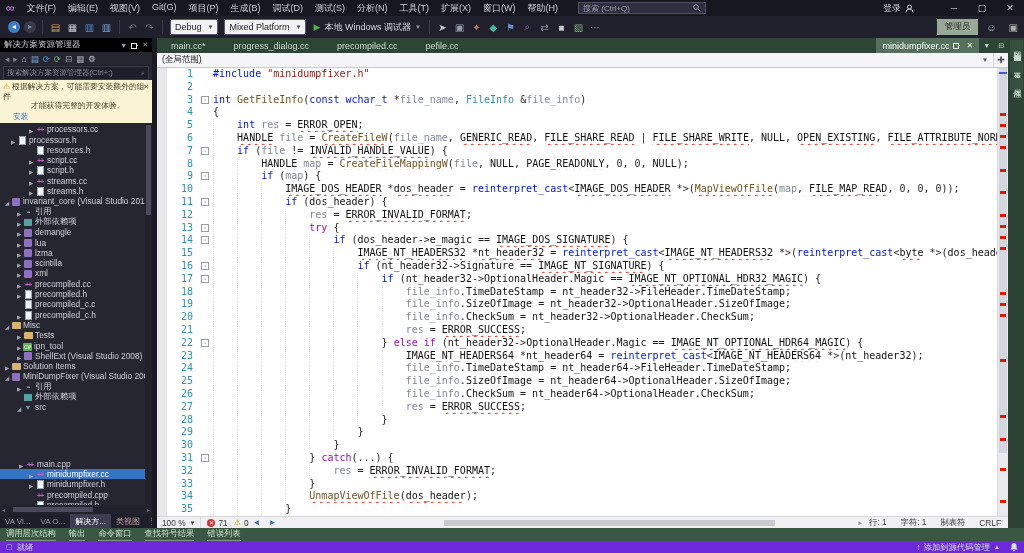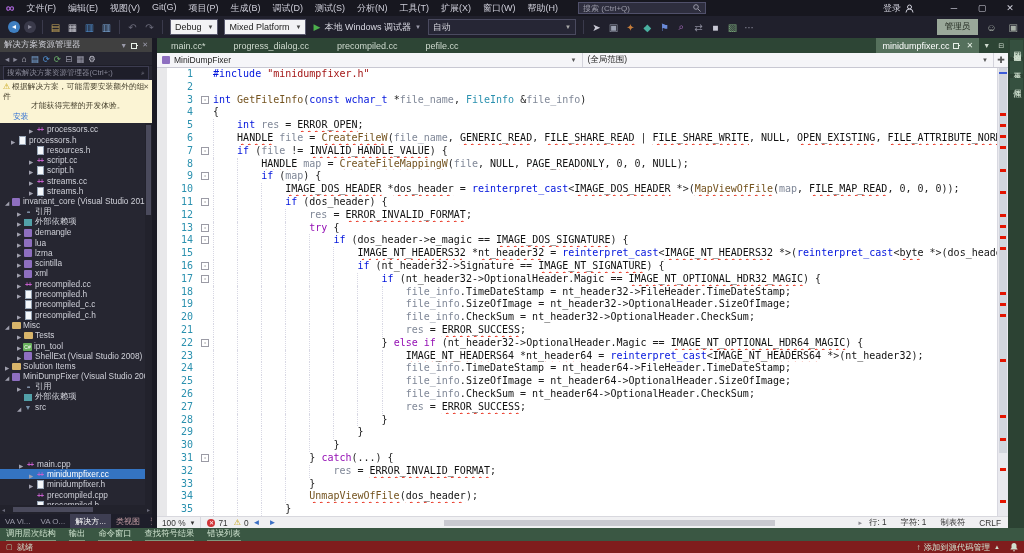--- a/index.html
+++ b/index.html
@@ -31,21 +31,21 @@
   .runbtn { display:flex; align-items:center; margin:0 4px; color:#d8d8e2; }
   .runbtn .play { color:#4cae4c; margin-right:4px; font-size:9px; }
   .admin-badge { margin-left:auto; margin-right:2px; background:#9aa89a; color:#20281f; font-size:8.5px; padding:2px 8px; }
   .fb-ico { color:#a8b0a8; font-size:10px; margin:0 6px; }
 
   
   .main { height:490px; display:flex; flex:none; }
 
   
   .solexp { width:152px; background:#262631; display:flex; flex-direction:column; flex:none; color:#cfd0d8; }
-  .se-title { height:14px; display:flex; align-items:center; font-size:8.5px; padding:0 4px; background:#404040; }
+  .se-title { height:14px; display:flex; align-items:center; font-size:8.5px; padding:0 4px; background:#000000; }
   .se-title .ttl { flex:1; overflow:hidden; white-space:nowrap; }
   .se-title .tico { font-size:7px; color:#9a9aaa; margin-left:4px; }
   .se-tools { height:14px; display:flex; align-items:center; padding:0 3px; border-bottom:1px solid #1d1d27; }
   .se-tool { font-size:8.5px; margin:0 2px; }
   .se-search { height:14px; margin:0 3px; background:#1e1e29; border:1px solid #3c3c50; display:flex; align-items:center; justify-content:space-between; font-size:7.5px; color:#8a8a99; padding:0 3px; }
   .se-notif { background:#fbf4d4; color:#453f2c; font-size:7.8px; padding:2px 3px; position:relative; line-height:9.5px; }
   .se-notif .warn { color:#c19c00; margin-right:2px; }
   .se-notif .close { position:absolute; right:3px; top:2px; color:#6a6450; font-size:7px; }
   .se-notif .link { color:#2a6cd5; display:inline-block; margin-top:1px; margin-left:10px; }
   .se-tree { flex:1; overflow:hidden; position:relative; padding-top:1px; }
@@ -126,21 +126,21 @@
   .hthumb { position:absolute; top:3px; height:6px; left:28%; width:58%; background:#c9c9d0; }
   .ecell { padding:0 7px; white-space:nowrap; }
 
   
   .rstrip { width:16px; background:#2c4233; flex:none; display:flex; flex-direction:column; align-items:center; padding-top:2px; }
   .rtab { writing-mode:vertical-rl; font-size:8px; color:#cfe0cf; background:#35503f; padding:5px 1px; margin-bottom:4px; letter-spacing:1px; }
 
   
   .paneltabs { height:13px; background:#3a5743; display:flex; align-items:center; font-size:8.3px; color:#cfe3cf; flex:none; padding-left:6px; }
   .ptab { margin-right:13px; border-bottom:1px solid #7d997d; padding-bottom:1px; white-space:nowrap; }
-  .statusbar { height:12px; background:#7f1d1d; display:flex; align-items:center; font-size:8.3px; color:#cfe0cf; flex:none; padding:0 6px; }
+  .statusbar { height:12px; background:#6d28d9; display:flex; align-items:center; font-size:8.3px; color:#cfe0cf; flex:none; padding:0 6px; }
   .sb-ico { font-size:7px; margin-right:4px; color:#aecbae; }
   .sb-right { margin-left:auto; display:flex; align-items:center; }
   .sb-right .up { margin-right:3px; }
   .sb-bell { margin-left:10px; }
 </style>
 </head>
 <body>
 
 <div class="window">
 
@@ -203,24 +203,20 @@
       </div>
     <div class="combo">
         <span>Mixed Platform</span>
         <span class="cb-arrow">▼</span>
       </div>
     <div class="runbtn">
         <span class="play">▶</span>
         <span>本地 Windows 调试器</span>
         <span class="cb-arrow" style="color:#9a9aaa;font-size:6px;margin-left:4px">▼</span>
       </div>
-    <div class="combo dark" style="width:148px;justify-content:space-between">
-        <span>自动</span>
-        <span class="cb-arrow" style="color:#aaa">▼</span>
-      </div>
     <span class="tb-sep"></span>
     <span id="tb-right" style="display:flex">
         <span class="tb-ico" style="color: rgb(200, 200, 212);">➤</span>
         <span class="tb-ico" style="color: rgb(154, 160, 176);">▣</span>
         <span class="tb-ico" style="color: rgb(199, 125, 58);">✦</span>
         <span class="tb-ico" style="color: rgb(74, 176, 160);">◆</span>
         <span class="tb-ico" style="color: rgb(106, 138, 216);">⚑</span>
         <span class="tb-ico" style="color: rgb(176, 112, 200);">⌕</span>
         <span class="tb-ico" style="color: rgb(138, 138, 154);">⇄</span>
         <span class="tb-ico" style="color: rgb(200, 200, 212);">■</span>
@@ -528,25 +524,20 @@
         <span class="tw-spacer"></span>
         <span class="doc-tab active">
           <span>minidumpfixer.cc</span>
           <span class="pin"></span>
           <span class="tab-x">✕</span>
         </span>
         <span class="tw-ctl">▼</span>
         <span class="tw-ctl">⊟</span>
       </div>
       <div class="navbar">
-        <div class="nb-dd" style="width:50%">
-          <span class="nb-proj"></span>
-          <span>MiniDumpFixer</span>
-          <span class="cb-arrow" style="margin-left:auto">▼</span>
-        </div>
         <div class="nb-dd grow">
           <span>(全局范围)</span>
           <span class="cb-arrow" style="margin-left:auto">▼</span>
         </div>
         <div class="nb-plus">✚</div>
       </div>
       <div class="code-wrap">
         <div class="code-lines" id="code-lines">
             <div class="cl"><span class="mgn"></span><span class="ln">1</span><span class="outl"></span><span class="ct"><span></span><span class="kw">#include </span><span class="str">"minidumpfixer.h"</span></span></div>
             <div class="cl"><span class="mgn"></span><span class="ln">2</span><span class="outl"></span><span class="ct"><span></span></span></div>

